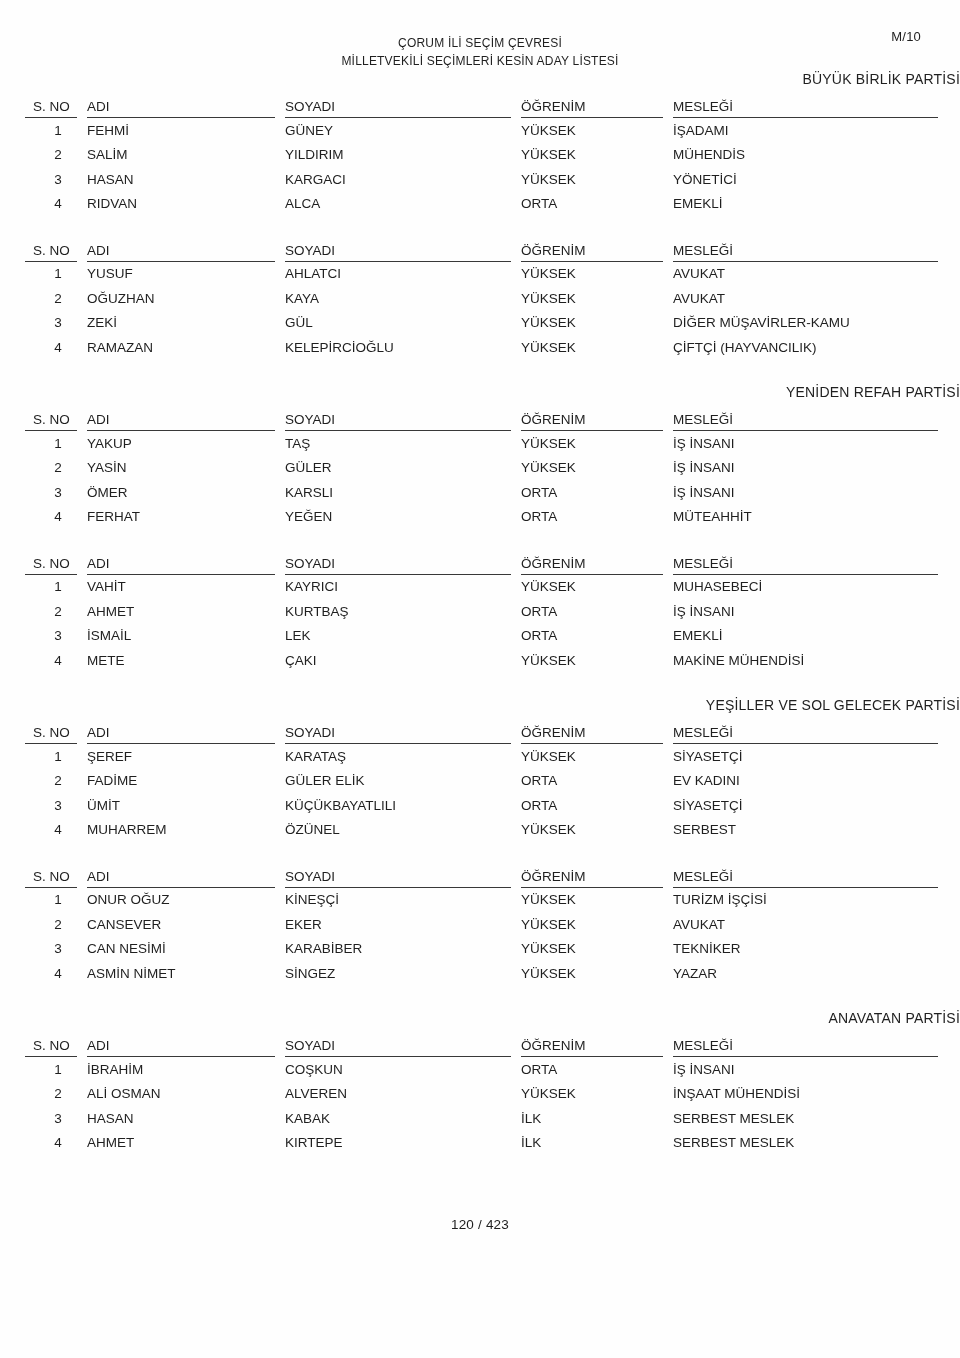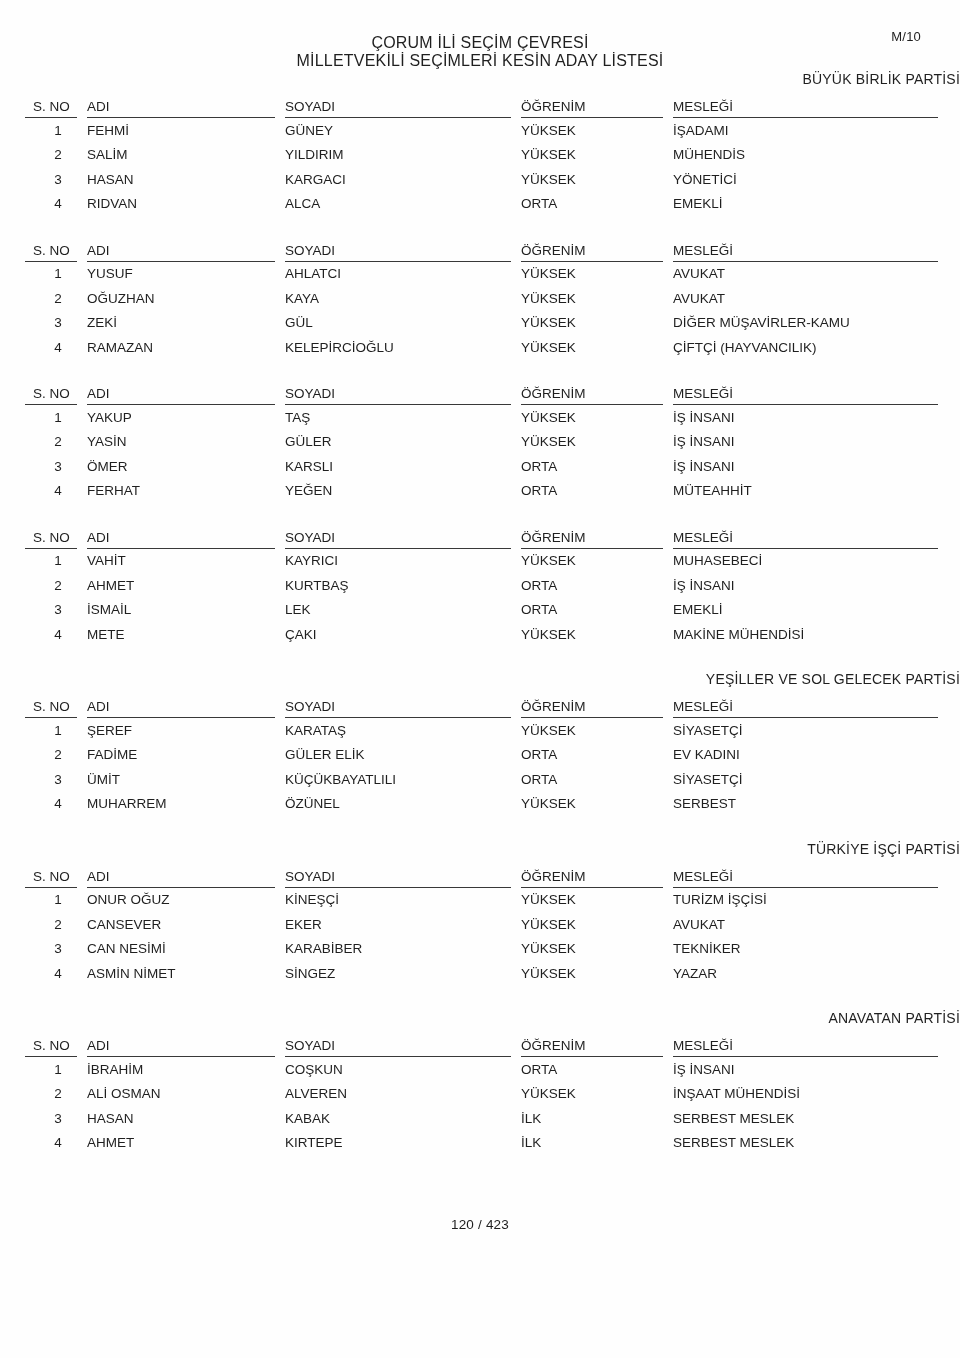--- a/index.html
+++ b/index.html
@@ -23,21 +23,21 @@
     position: absolute;
     top: 29px;
     right: 39px;
     font-size: 13px;
     letter-spacing: 0.2px;
   }
   .title-line {
     height: 18px;
     line-height: 18px;
     text-align: center;
-    font-size: 16px;
+    font-size: 12px;
     letter-spacing: 0.2px;
     white-space: nowrap;
   }
   .party { margin-top: 0; }
   .party + .party { margin-top: 23.5px; }
   .party-title {
     height: 18px;
     line-height: 18px;
     text-align: right;
     font-size: 14px;
@@ -188,20 +188,21 @@
           <td>RAMAZAN</td>
           <td>KELEPİRCİOĞLU</td>
           <td>YÜKSEK</td>
           <td>ÇİFTÇİ (HAYVANCILIK)</td>
         </tr>
           </tbody>
     </table>
   </section>
 
   <section class="party">
+    <div class="party-title">YENİDEN REFAH PARTİSİ</div>
     <table class="cand-table">
       <colgroup>
         <col class="c1">
             <col class="c2">
             <col class="c3">
             <col class="c4">
             <col class="c5">
       </colgroup>
       <thead>
         <tr>
@@ -345,21 +346,20 @@
           <td>MUHARREM</td>
           <td>ÖZÜNEL</td>
           <td>YÜKSEK</td>
           <td>SERBEST</td>
         </tr>
           </tbody>
     </table>
   </section>
 
   <section class="party">
-    <div class="party-title">TÜRKİYE İŞÇİ PARTİSİ</div>
     <table class="cand-table">
       <colgroup>
         <col class="c1">
             <col class="c2">
             <col class="c3">
             <col class="c4">
             <col class="c5">
       </colgroup>
       <thead>
         <tr>

